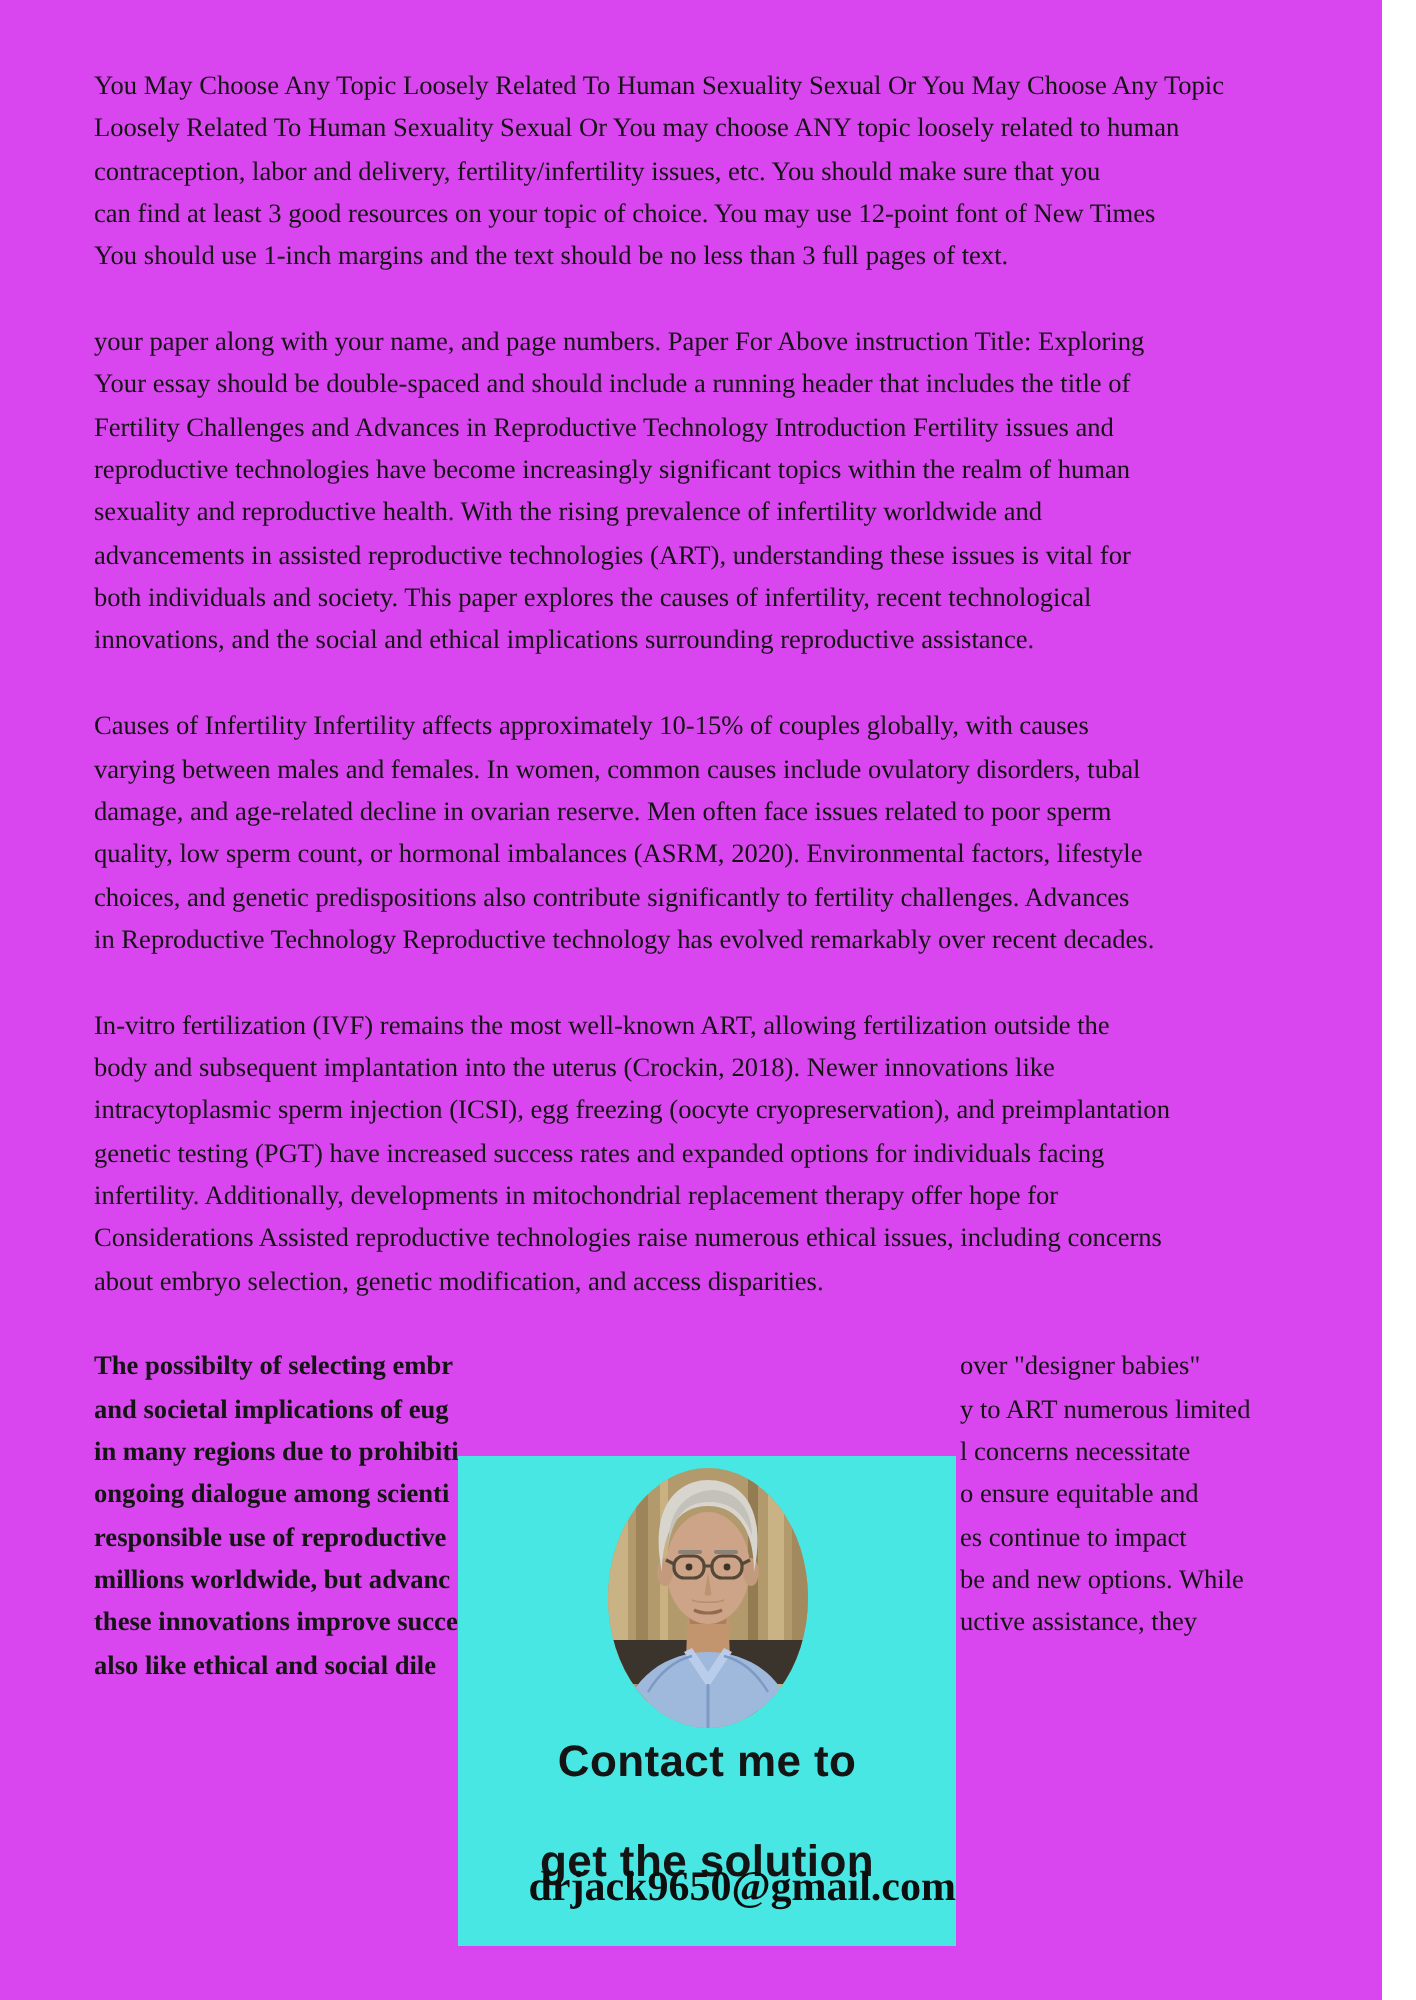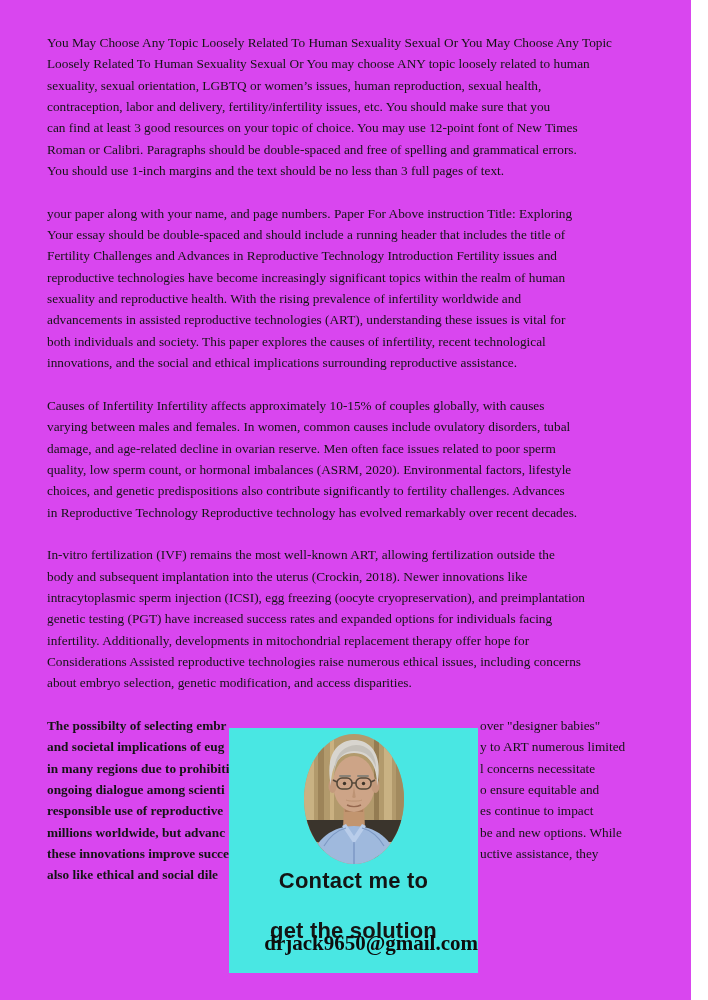--- a/index.html
+++ b/index.html
@@ -50,24 +50,22 @@
 </head>
 <body>
 
 <div class="page">
 
   <div class="doc">
 
     <div class="para">
       <div class="line">You May Choose Any Topic Loosely Related To Human Sexuality Sexual Or You May Choose Any Topic</div>
       <div class="line">Loosely Related To Human Sexuality Sexual Or You may choose ANY topic loosely related to human</div>
-      <div class="line">sexuality, sexual orientation, LGBTQ or women’s issues, human reproduction, sexual health,</div>
       <div class="line">contraception, labor and delivery, fertility/infertility issues, etc. You should make sure that you</div>
       <div class="line">can find at least 3 good resources on your topic of choice. You may use 12-point font of New Times</div>
-      <div class="line">Roman or Calibri. Paragraphs should be double-spaced and free of spelling and grammatical errors.</div>
       <div class="line">You should use 1-inch margins and the text should be no less than 3 full pages of text.</div>
     </div>
 
     <div class="para">
       <div class="line">your paper along with your name, and page numbers. Paper For Above instruction Title: Exploring</div>
       <div class="line">Your essay should be double-spaced and should include a running header that includes the title of</div>
       <div class="line">Fertility Challenges and Advances in Reproductive Technology Introduction Fertility issues and</div>
       <div class="line">reproductive technologies have become increasingly significant topics within the realm of human</div>
       <div class="line">sexuality and reproductive health. With the rising prevalence of infertility worldwide and</div>
       <div class="line">advancements in assisted reproductive technologies (ART), understanding these issues is vital for</div>

